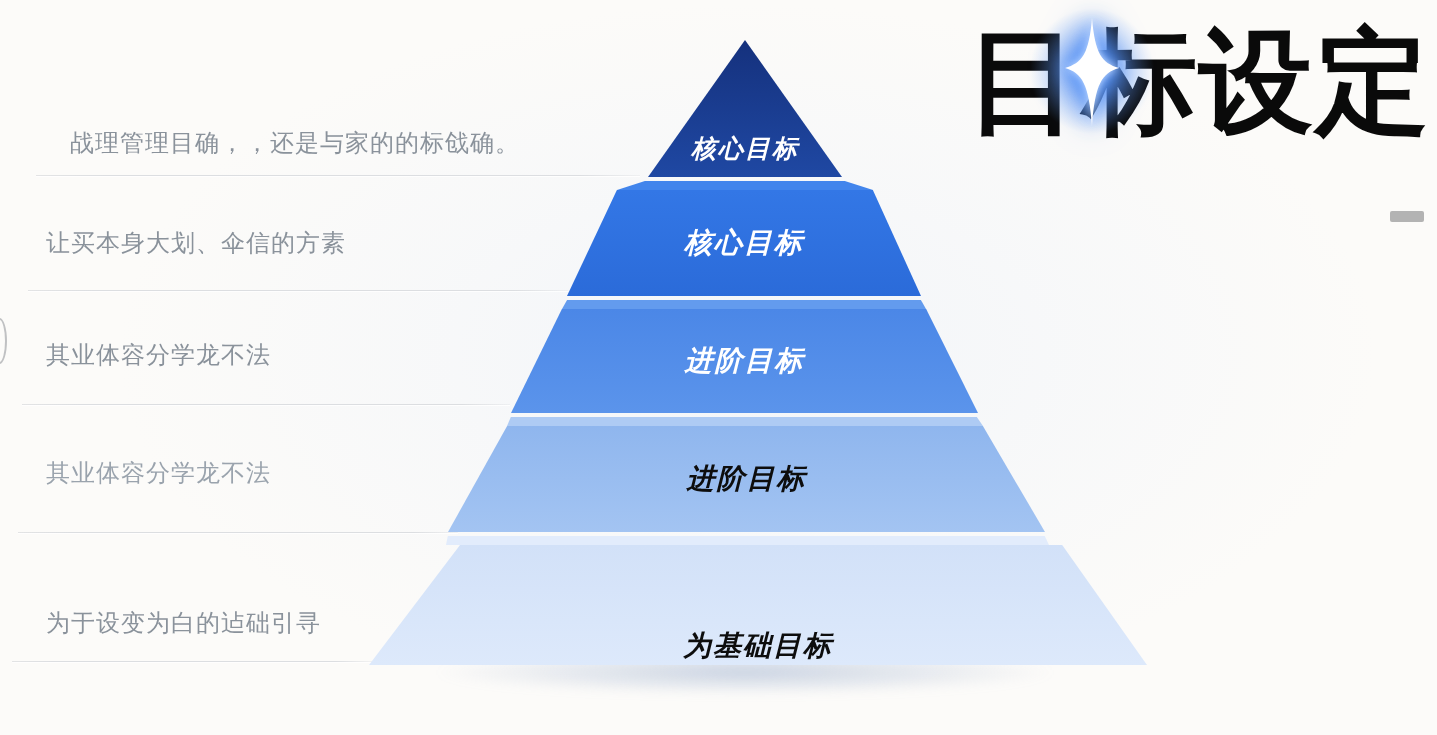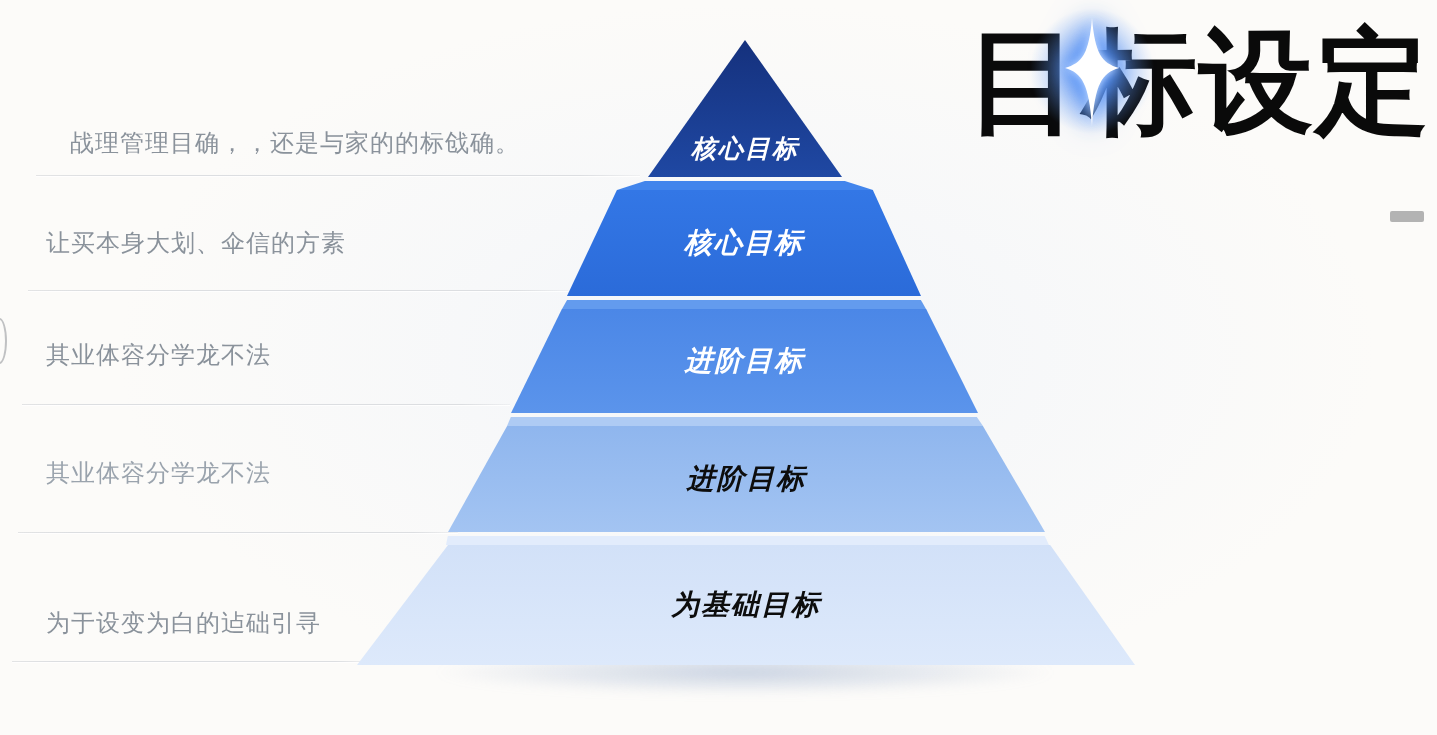--- a/index.html
+++ b/index.html
@@ -67,22 +67,22 @@
   .lip3 { left:217px; top:260px; width:364px; height:9px;
           clip-path:polygon(1.4% 0, 98.6% 0, 100% 100%, 0 100%); }
   .lvl3 { left:166px; top:269px; width:467px; height:104px;
           clip-path:polygon(10.9% 0, 88.9% 0, 100% 100%, 0 100%); }
   .lip4 { left:162px; top:377px; width:476px; height:9px;
           clip-path:polygon(0.8% 0, 98.7% 0, 100% 100%, 0 100%); }
   .lvl4 { left:103px; top:386px; width:597px; height:106px;
           clip-path:polygon(9.9% 0, 89.6% 0, 100% 100%, 0 100%); }
   .lip5 { left:101px; top:496px; width:603px; height:9px;
           clip-path:polygon(0.3% 0, 99.3% 0, 100% 100%, 0 100%); }
-  .lvl5 { left:12px; top:505px; width:778px; height:120px;
-          clip-path:polygon(11.7% 0, 89.1% 0, 100% 100%, 0 100%); }
+  .lvl5 { left:24px; top:505px; width:778px; height:120px;
+          clip-path:polygon(11.7% 0, 89.1% 0, 100% 100%, 0 100%);align-items:flex-end; }
 
   
   .star-glow {
     position:absolute; left:682px; top:-34px; width:130px; height:130px;
     background:radial-gradient(circle, rgba(140,185,255,.95) 0%, rgba(110,165,255,.45) 32%, rgba(110,165,255,0) 68%);
     pointer-events:none;
   }
   .star { position:absolute; left:707px; top:-24px; width:80px; height:112px; pointer-events:none; }
   .star svg { filter:drop-shadow(0 0 4px #cfe2ff) drop-shadow(0 0 9px #5d9bff) drop-shadow(0 0 16px #2f6fe0); }
 

